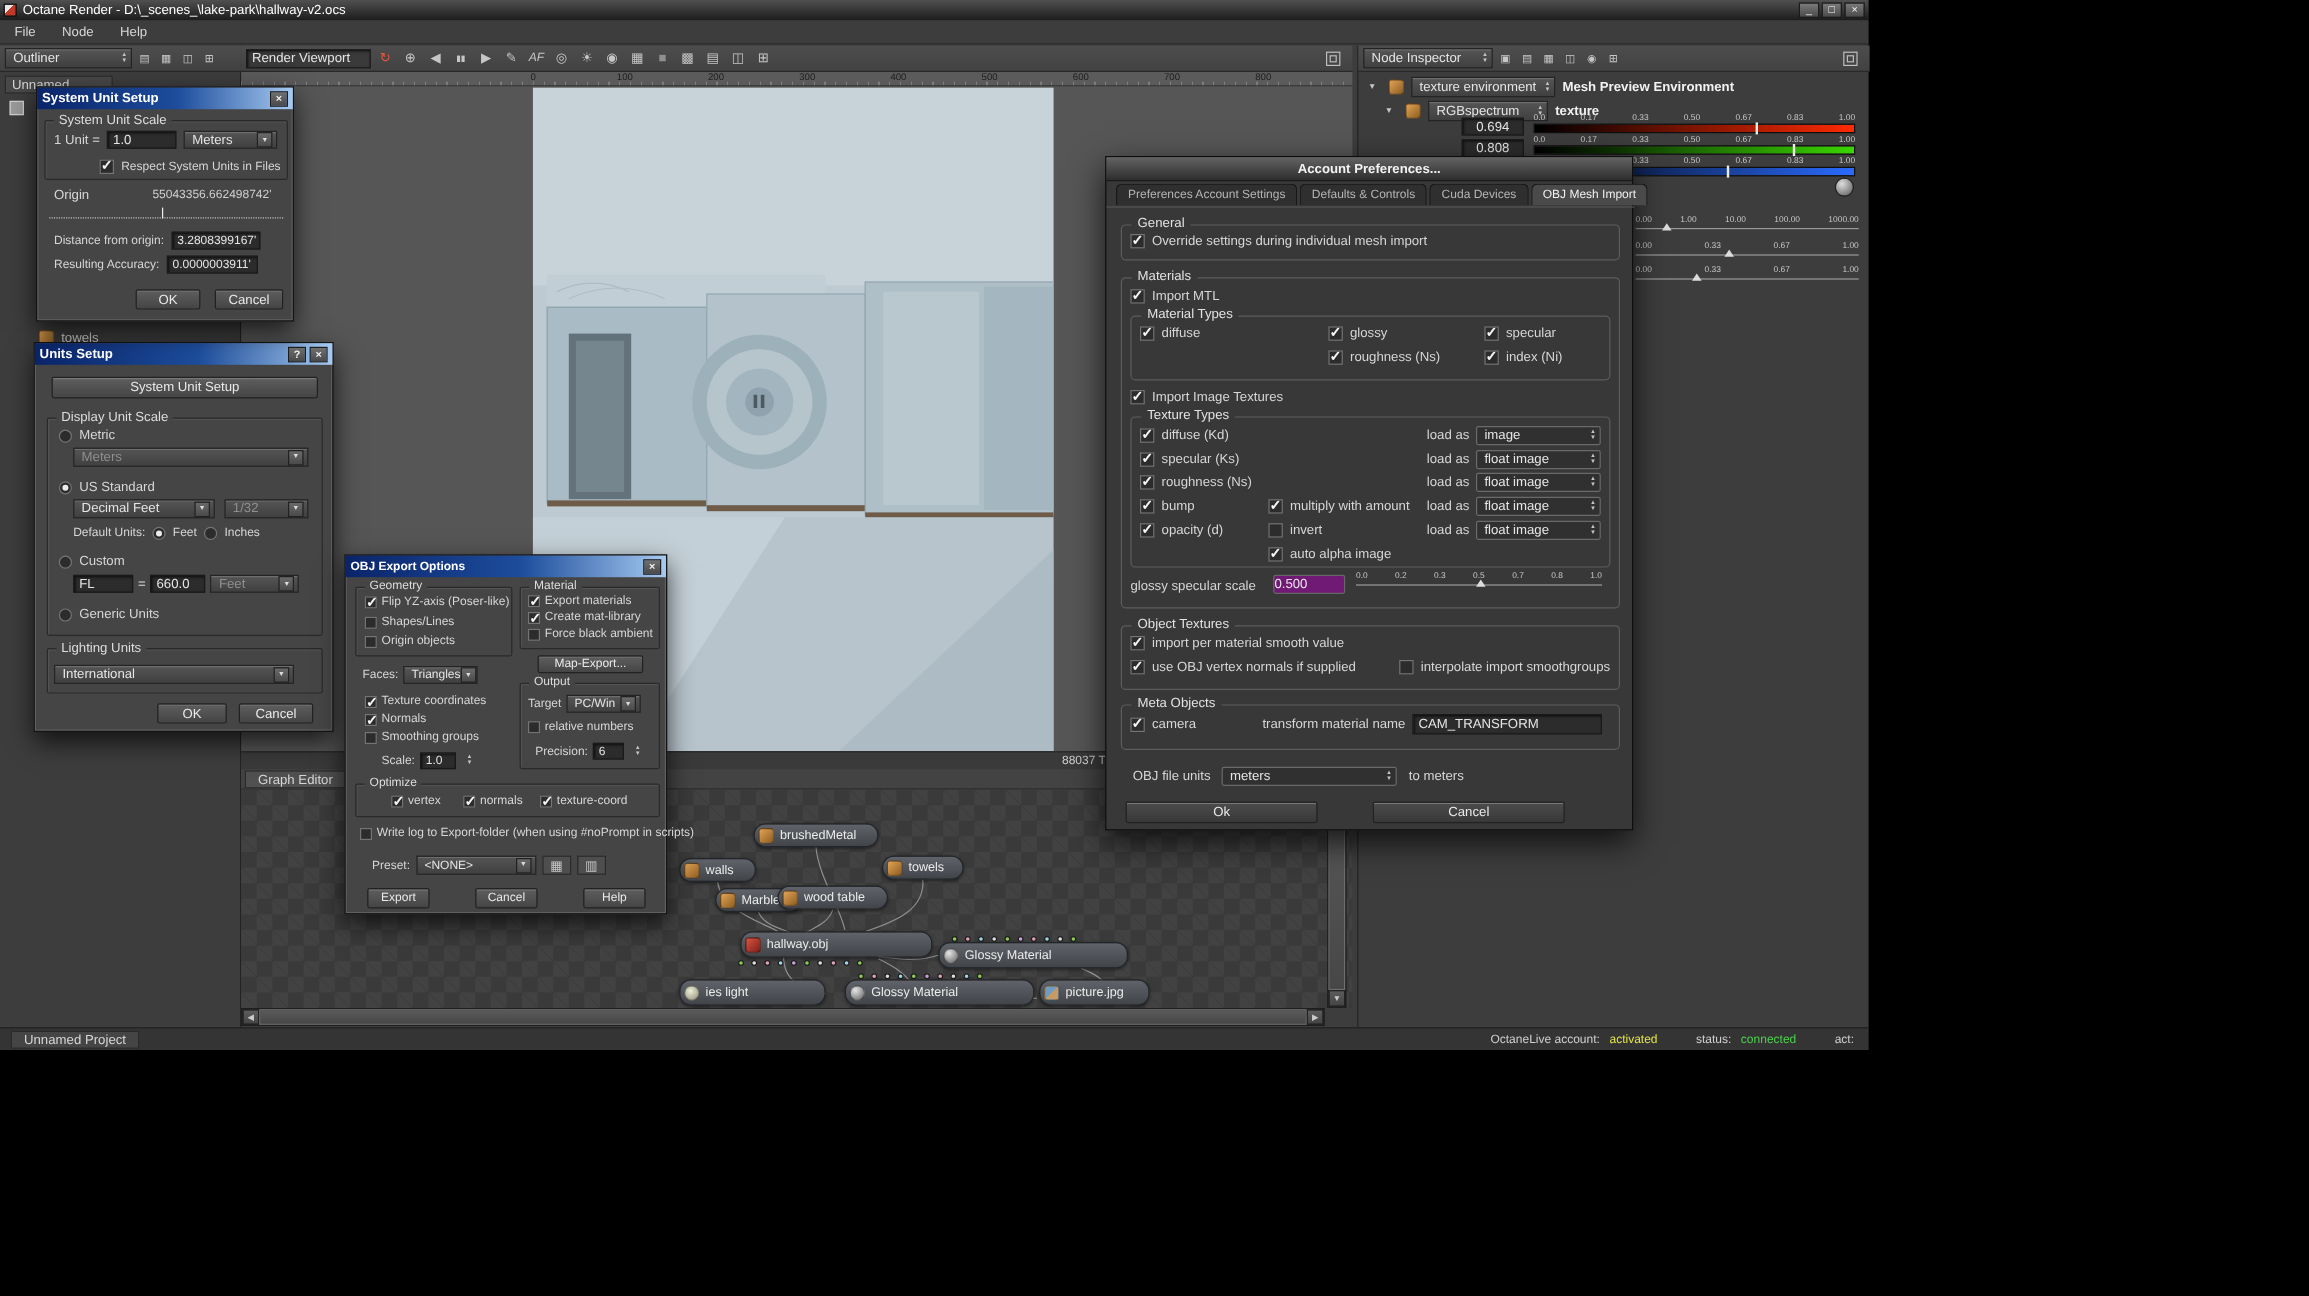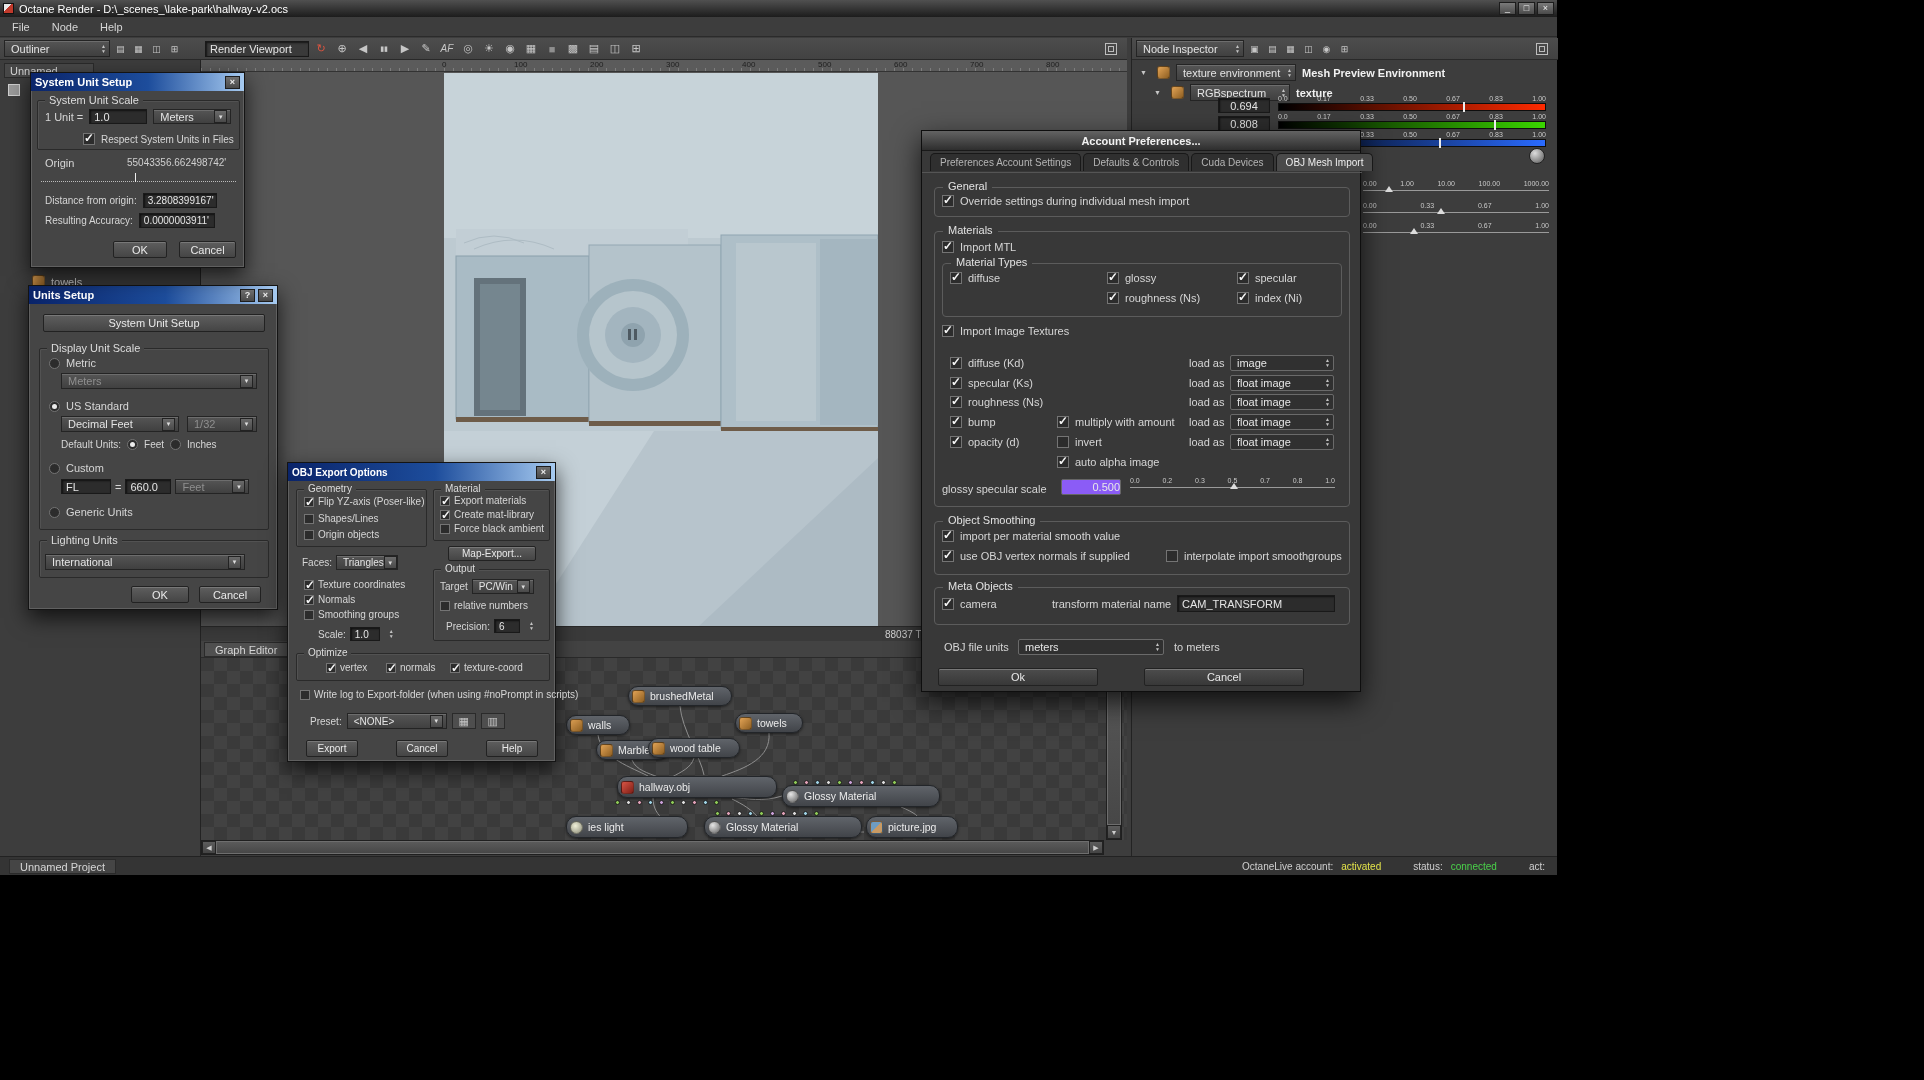--- a/index.html
+++ b/index.html
@@ -42,21 +42,21 @@
 .bluebar{height:18px;background:linear-gradient(90deg,#0a246a,#1d4d9c 55%,#a6caf0);display:flex;align-items:center;color:#fff;font-weight:bold;padding:0 4px;gap:3px}
 .tbtn{width:15px;height:13px;background:linear-gradient(#707070,#4a4a4a);border:1px solid #1e1e1e;color:#f0f0f0;text-align:center;line-height:11px;font-size:9px;font-weight:bold;flex:none}
 
 .acct{position:absolute;background:#383838;border:1px solid #0e0e0e;box-shadow:0 10px 26px rgba(0,0,0,.75)}
 .acct-title{height:20px;background:linear-gradient(#636363,#2e2e2e);display:flex;align-items:center;justify-content:center;color:#f2f2f2;font-weight:bold;border-bottom:1px solid #191919}
 .tab{background:#2f2f2f;border:1px solid #181818;border-bottom:none;border-radius:5px 5px 0 0;padding:3px 9px;color:#b5b5b5;font-size:10px;white-space:nowrap}
 .tab.active{background:#4a4a4a;color:#eee}
 .agrp{position:absolute;border:1px solid #5c5c5c;border-radius:4px}
 .agrp>.gt{position:absolute;top:-8px;left:8px;background:#383838;padding:0 5px;color:#e2e2e2}
 .odd{display:flex;align-items:center;background:#303030;border:1px solid #6a6a6a;border-radius:2px;height:16px;padding:0 3px 0 6px;color:#e6e6e6;white-space:nowrap}
-.oval{background:#8b5cf6;border:1px solid #666;border-radius:2px;height:16px;display:flex;align-items:center;justify-content:flex-end;color:#e8e8e8}
+.oval{background:#701a75;border:1px solid #666;border-radius:2px;height:16px;display:flex;align-items:center;justify-content:flex-start;color:#e8e8e8}
 
 .mticks{display:flex;justify-content:space-between;font-size:7px;color:#c9c9c9;line-height:8px}
 .sline{position:relative;height:6px}
 .sline::before{content:"";position:absolute;left:0;right:0;top:2px;height:1px;background:#9a9a9a}
 .smark{position:absolute;top:-2px;width:0;height:0;border-left:4px solid transparent;border-right:4px solid transparent;border-bottom:6px solid #dcdcdc}
 .grad{position:relative;height:8px;border:1px solid #0e0e0e}
 .grad.r{background:linear-gradient(90deg,#000,#ff2a00)}
 .grad.gn{background:linear-gradient(90deg,#000,#3ad600)}
 .grad.bl{background:linear-gradient(90deg,#000,#2a6bff)}
 .gmark{position:absolute;top:-2px;bottom:-2px;width:2px;background:#ececec}
@@ -741,20 +741,23 @@
         <span>roughness (Ns)</span>
       </div>
     <div class="row" style="left:315px;top:161px">
         <span class="cb on"></span>
         <span>index (Ni)</span>
       </div>
     <div class="row" style="left:20px;top:194px">
         <span class="cb on"></span>
         <span>Import Image Textures</span>
       </div>
+    <div class="agrp" style="left:20px;top:216px;width:400px;height:126px">
+      <span class="gt">Texture Types</span>
+    </div>
 
     <div class="row" style="left:28px;top:226px">
         <span class="cb on"></span>
         <span>diffuse (Kd)</span>
       </div>
     <div class="row" style="left:267px;top:226px">
         <span>load as</span>
       </div>
     <div class="odd" style="position:absolute;left:308px;top:224px;width:104px">
         <span>image</span>
@@ -832,21 +835,21 @@
           <span>0.7</span>
           <span>0.8</span>
           <span>1.0</span>
       </div>
       <div class="sline">
           <span class="smark" style="left:49%"></span>
         </div>
     </div>
 
     <div class="agrp" style="left:12px;top:390px;width:416px;height:54px">
-      <span class="gt">Object Smoothing</span>
+      <span class="gt">Object Textures</span>
     </div>
     <div class="row" style="left:20px;top:399px">
         <span class="cb on"></span>
         <span>import per material smooth value</span>
       </div>
     <div class="row" style="left:20px;top:419px">
         <span class="cb on"></span>
         <span>use OBJ vertex normals if supplied</span>
       </div>
     <div class="row" style="left:244px;top:419px">

